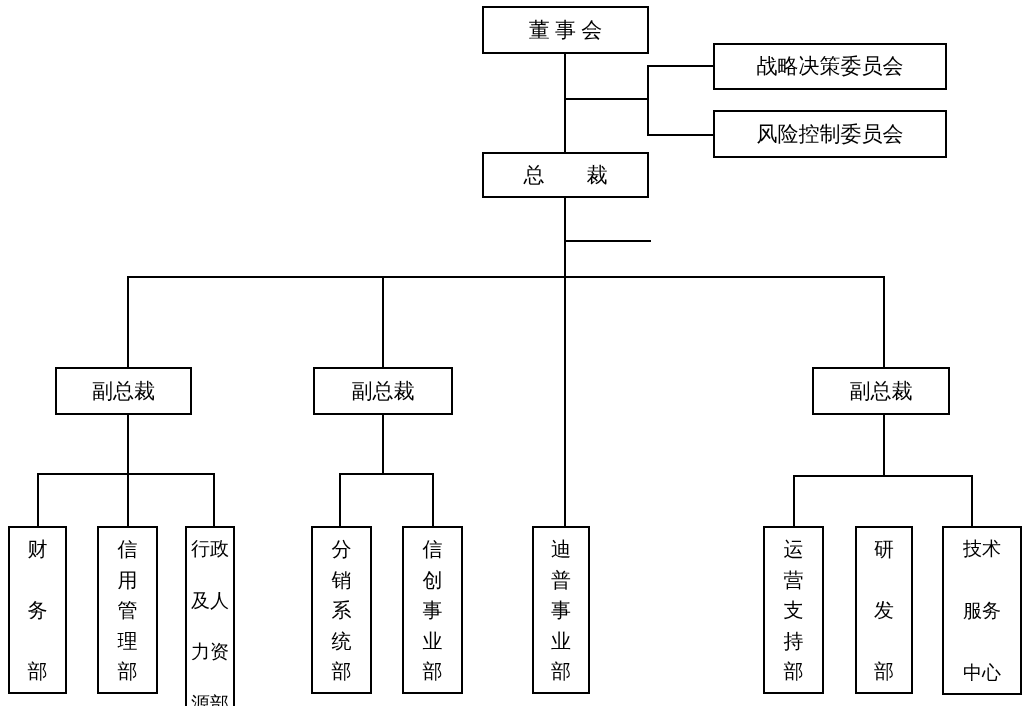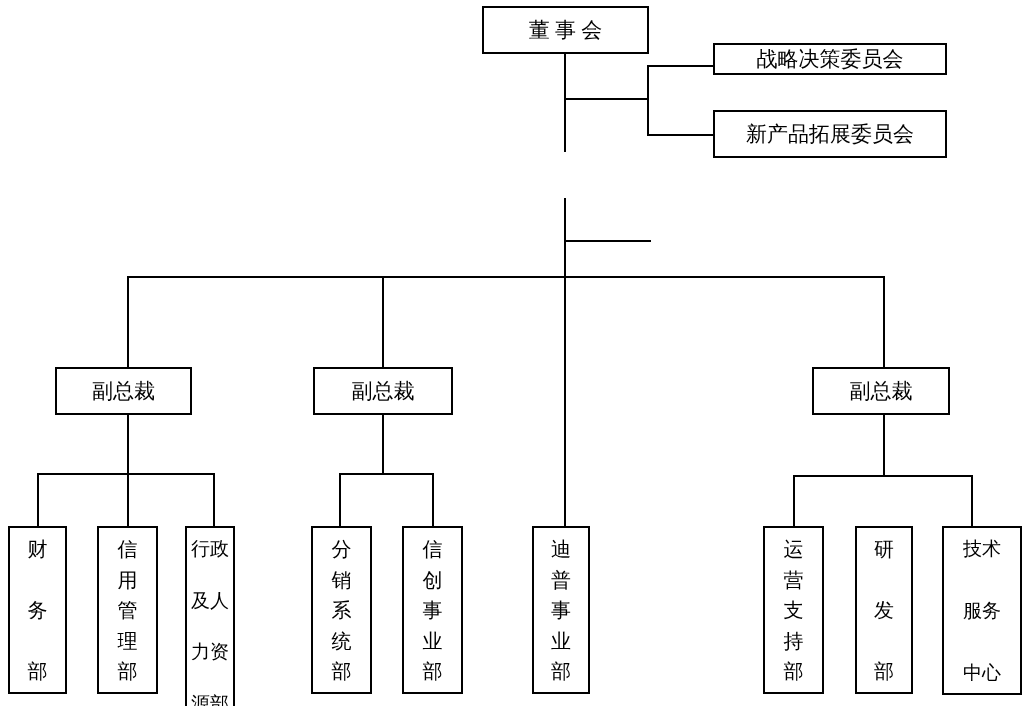--- a/index.html
+++ b/index.html
@@ -70,22 +70,23 @@
     <div class="connector" style="left: 213px; top: 473px; width: 2px; height: 53px; background: rgb(0, 0, 0);"></div>
     <div class="connector" style="left: 382px; top: 415px; width: 2px; height: 60px; background: rgb(0, 0, 0);"></div>
     <div class="connector" style="left: 339px; top: 473px; width: 95px; height: 2px; background: rgb(0, 0, 0);"></div>
     <div class="connector" style="left: 339px; top: 473px; width: 2px; height: 53px; background: rgb(0, 0, 0);"></div>
     <div class="connector" style="left: 432px; top: 473px; width: 2px; height: 53px; background: rgb(0, 0, 0);"></div>
     <div class="connector" style="left: 883px; top: 415px; width: 2px; height: 62px; background: rgb(0, 0, 0);"></div>
     <div class="connector" style="left: 793px; top: 475px; width: 180px; height: 2px; background: rgb(0, 0, 0);"></div>
     <div class="connector" style="left: 793px; top: 475px; width: 2px; height: 51px; background: rgb(0, 0, 0);"></div>
     <div class="connector" style="left: 971px; top: 475px; width: 2px; height: 51px; background: rgb(0, 0, 0);"></div>
     <div class="node horiz" style="left: 482px; top: 6px; width: 167px; height: 48px;">董 事 会</div>
-    <div class="node horiz" style="left: 713px; top: 43px; width: 234px; height: 32px;">战略决策委员会</div>
-    <div class="node horiz" style="left: 713px; top: 110px; width: 234px; height: 48px;">新产品拓展委员会</div>
+    <div class="node horiz" style="left: 713px; top: 43px; width: 234px; height: 47px;">战略决策委员会</div>
+    <div class="node horiz" style="left: 713px; top: 110px; width: 234px; height: 48px;">风险控制委员会</div>
+    <div class="node horiz" style="left: 482px; top: 152px; width: 167px; height: 46px;">总　　裁</div>
     <div class="node horiz" style="left: 55px; top: 367px; width: 137px; height: 48px;">副总裁</div>
     <div class="node horiz" style="left: 313px; top: 367px; width: 140px; height: 48px;">副总裁</div>
     <div class="node horiz" style="left: 812px; top: 367px; width: 138px; height: 48px;">副总裁</div>
     <div class="node vert" style="left: 8px; top: 526px; width: 59px; height: 168px;">
       <span class="vrow">财</span>
       <span class="vrow">务</span>
       <span class="vrow">部</span>
     </div>
     <div class="node vert" style="left: 97px; top: 526px; width: 61px; height: 168px;">
       <span class="vrow">信</span>

